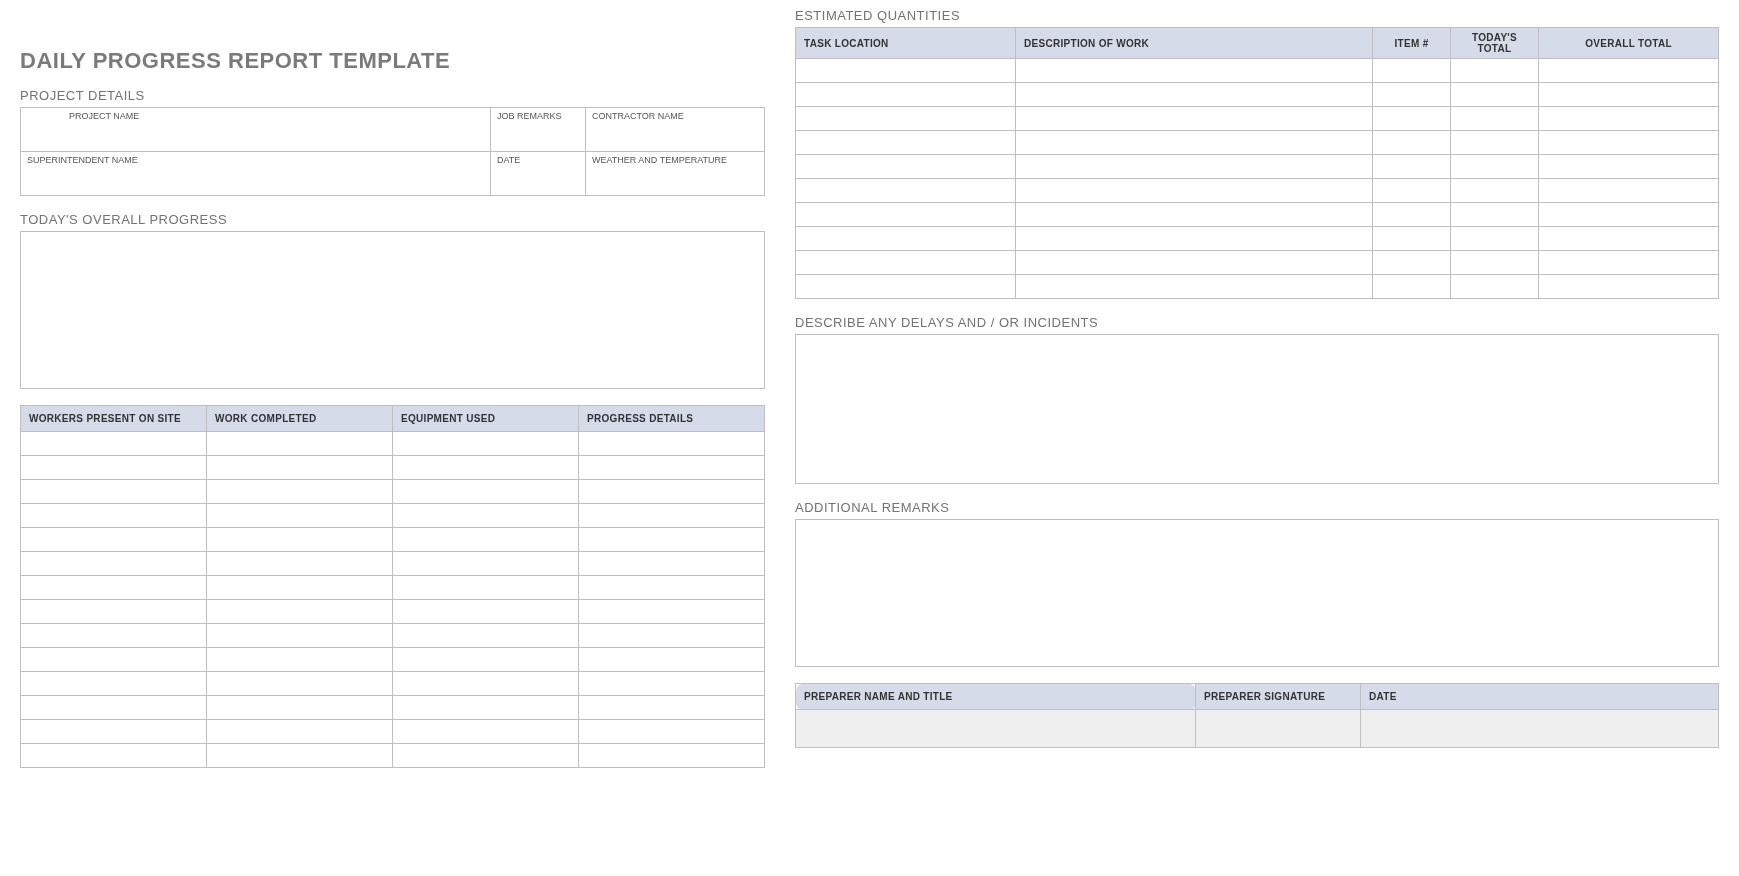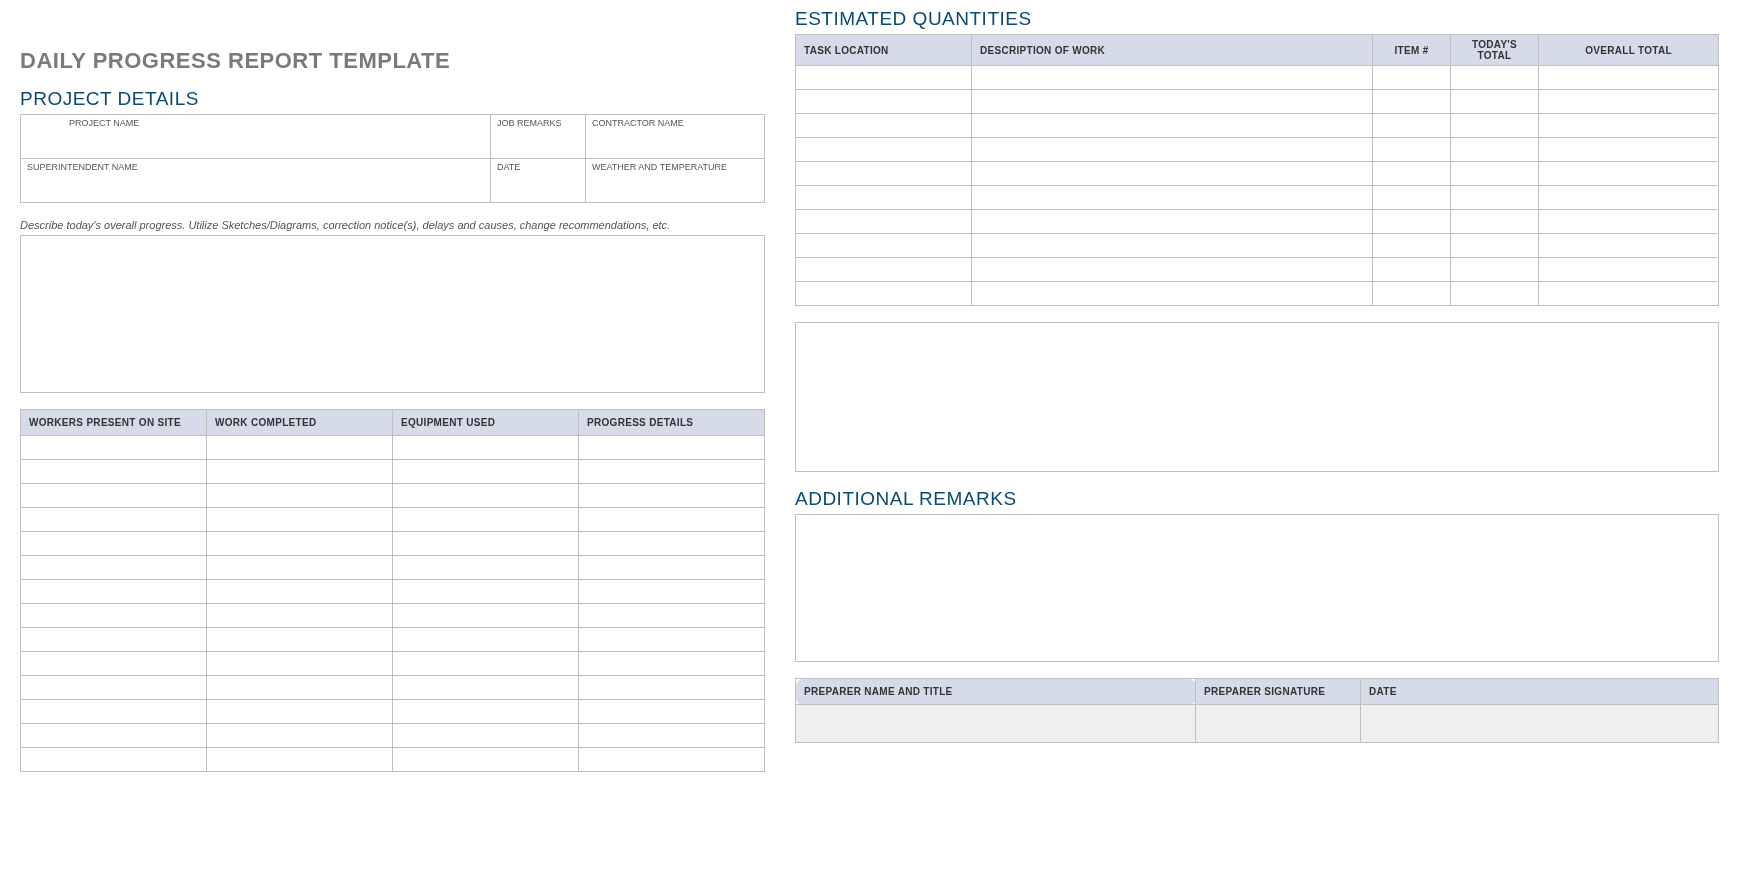--- a/index.html
+++ b/index.html
@@ -19,25 +19,25 @@
   .left { flex: 0 0 745px; margin-top: 40px; }
   .right { flex: 1; }
   h1.title {
     font-size: 22px;
     font-weight: 700;
     color: #7a7a7a;
     letter-spacing: 0.5px;
     margin: 0 0 14px 0;
   }
   h2.section {
-    font-size: 19px;
+    font-size: 13px;
     font-weight: 400;
     letter-spacing: 0.5px;
     margin: 0 0 4px 0;
-    color: #0c4a6e;
+    color: #737373;
   }
   h2.section.mt { margin-top: 16px; }
   .hint {
     font-size: 11px;
     font-style: italic;
     color: #555;
     margin: 2px 0 4px 0;
   }
   table {
     width: 100%;
@@ -74,21 +74,21 @@
   }
   .textarea-tall { height: 158px; }
   .remarks-box { height: 148px; }
   
   .pd1 { width: 470px; padding-left: 48px; }
   .pd2 { width: 95px; }
   .pd3 { }
   
   .pt th, .pt td { width: 25%; }
   
-  .eq1 { width: 176px; }
+  .eq1 { width: 220px; }
   .eq2 { }
   .eq3 { width: 78px; }
   .eq4 { width: 88px; }
   .eq5 { width: 180px; }
   .eq th.center, .eq td.center { text-align: center; }
   
   .prep th, .prep td { background: #efefef; }
   .prep th { background: #d5dbe8; }
   .pr1 { width: 400px; border-radius: 7px; }
   .pr2 { width: 165px; }
@@ -123,21 +123,21 @@
         <td class="label-cell">WEATHER AND TEMPERATURE</td>
       </tr>
       <tr>
         <td class="big-cell"></td>
         <td class="big-cell"></td>
         <td class="big-cell"></td>
       </tr>
     </tbody>
       </table>
 
-    <div class="hint">Describe today's overall progress.  Utilize Sketches/Diagrams, correction notice(s), delays and causes, change recommendations, etc.</div>
+    <h2 class="section mt">TODAY'S OVERALL PROGRESS</h2>
     <div class="textarea-box textarea-tall gap-after"></div>
 
     <table class="pt">
       <thead>
         <tr>
           <th>WORKERS PRESENT ON SITE</th>
           <th>WORK COMPLETED</th>
           <th>EQUIPMENT USED</th>
           <th>PROGRESS DETAILS</th>
         </tr>
@@ -310,20 +310,21 @@
           <tr>
             <td></td>
             <td></td>
             <td></td>
             <td></td>
             <td></td>
           </tr>
         </tbody>
     </table>
 
+    <h2 class="section mt">DESCRIBE ANY DELAYS AND / OR INCIDENTS</h2>
     <div class="textarea-box gap-after"></div>
 
     <h2 class="section mt">ADDITIONAL REMARKS</h2>
     <div class="textarea-box remarks-box gap-after"></div>
 
     <table class="prep">
       <thead>
         <tr>
           <th class="pr1">PREPARER NAME AND TITLE</th>
           <th class="pr2">PREPARER SIGNATURE</th>

